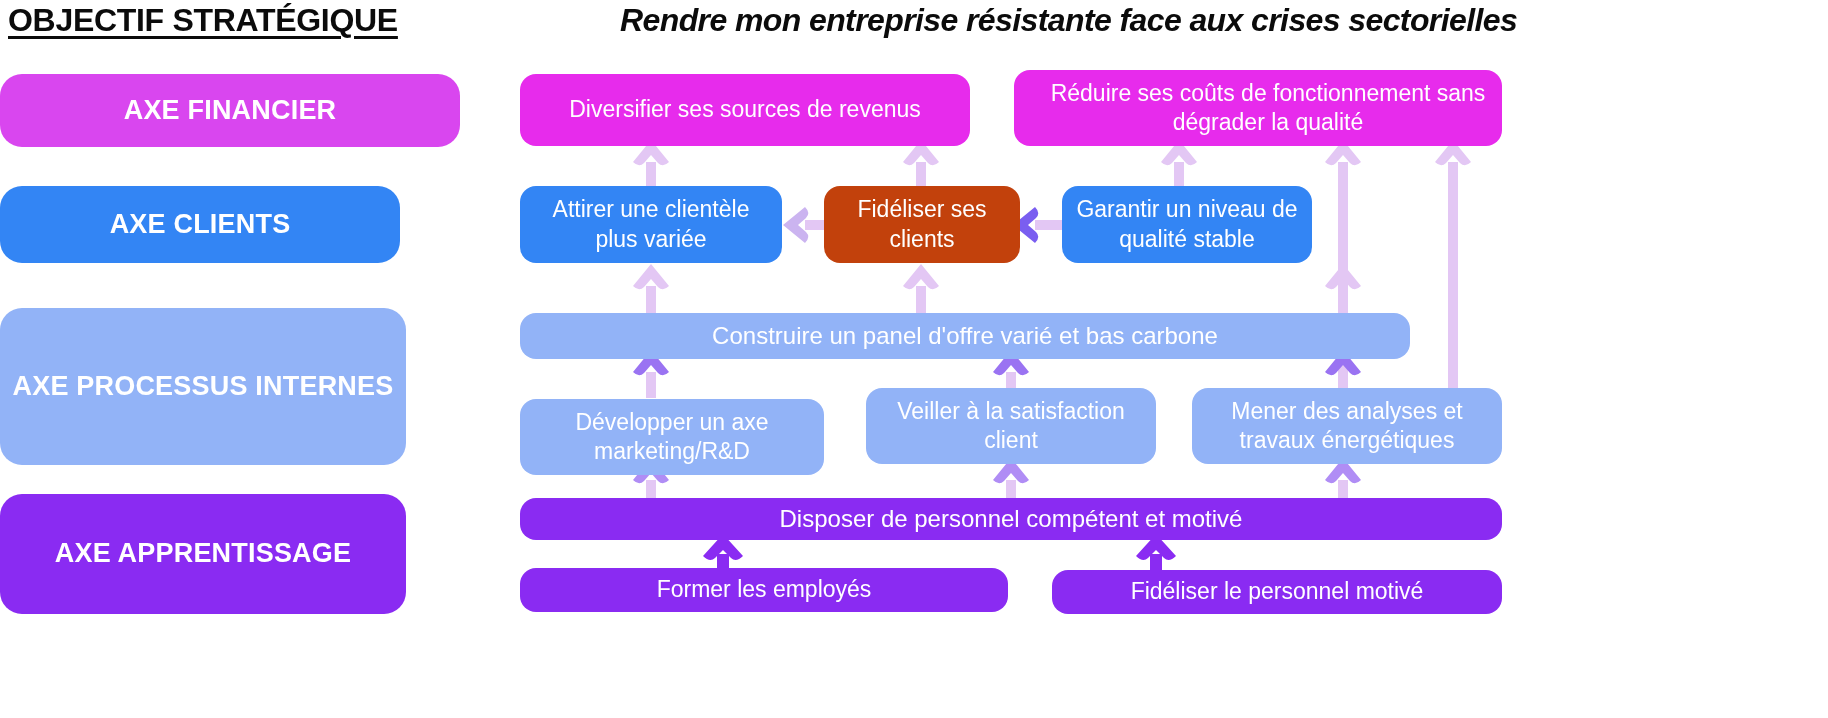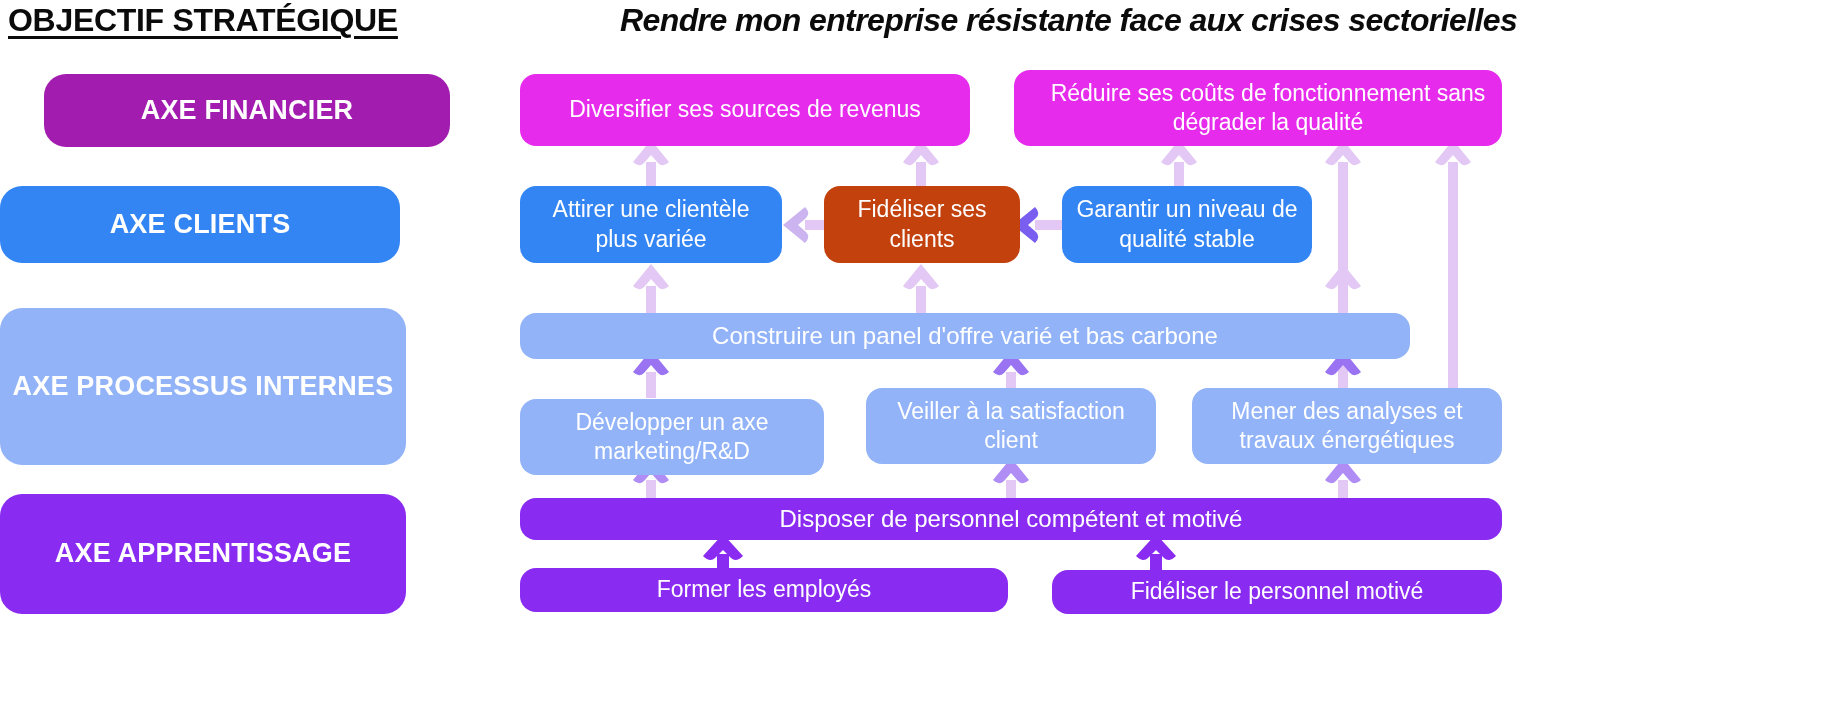--- a/index.html
+++ b/index.html
@@ -87,21 +87,21 @@
   .arrow svg { display: block; overflow: visible; }
 </style>
 </head>
 <body>
 
 <div id="canvas">
 
   <div class="hdr-objectif">OBJECTIF STRATÉGIQUE</div>
   <div class="hdr-goal">Rendre mon entreprise résistante face aux crises sectorielles</div>
 
-  <div class="axis" style="left:0px; top:74px; width:406px; height:73px; background:#a21caf;margin-left:44px;">
+  <div class="axis" style="left:0px; top:74px; width:460px; height:73px; background:#d946ef;">
     <span>AXE FINANCIER</span>
   </div>
 
   <div class="axis" style="left:0px; top:186px; width:400px; height:77px; background:#3385f4;">
     <span>AXE CLIENTS</span>
   </div>
 
   <div class="axis" style="left:0px; top:308px; width:406px; height:157px; background:#92b3f7;">
     <span>AXE PROCESSUS INTERNES</span>
   </div>

